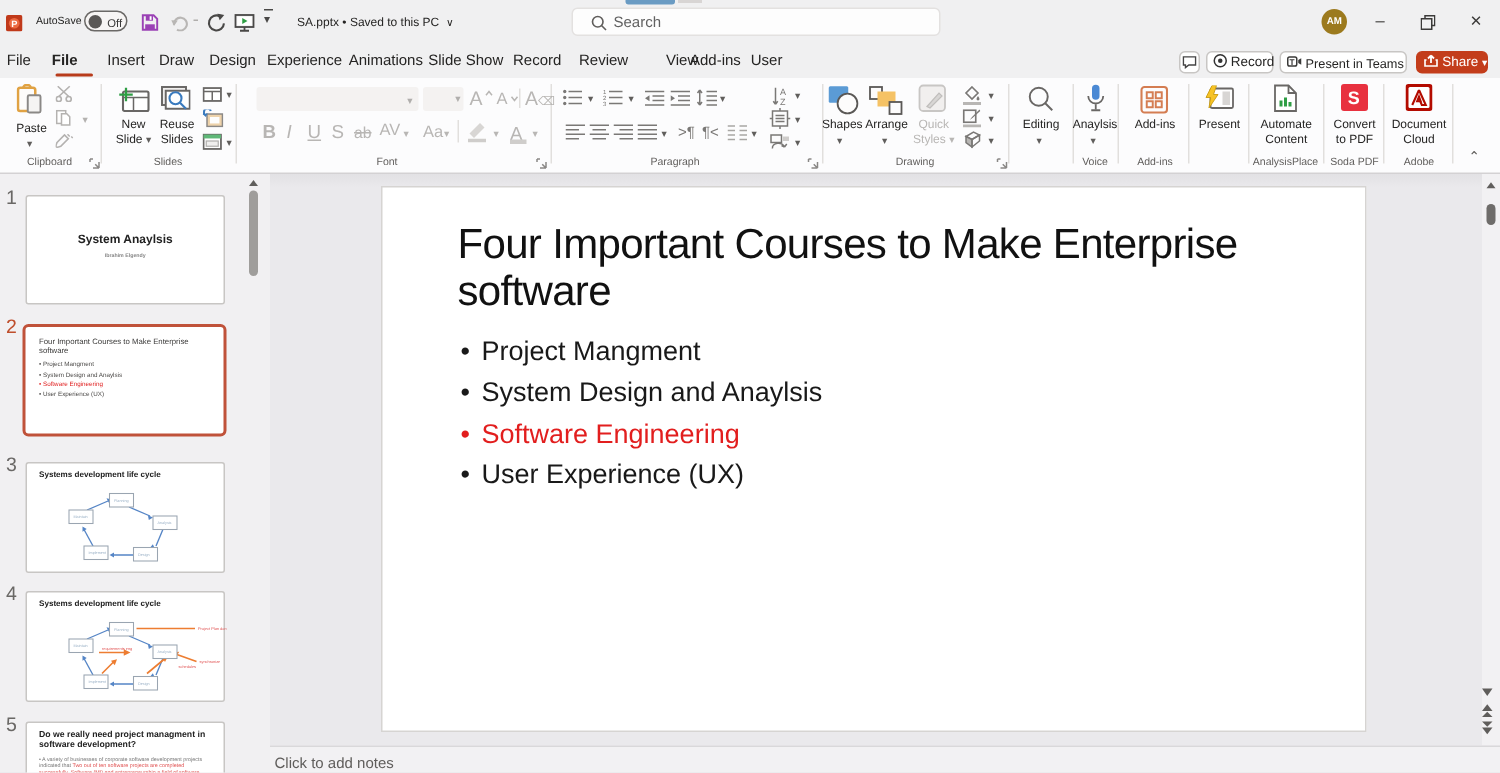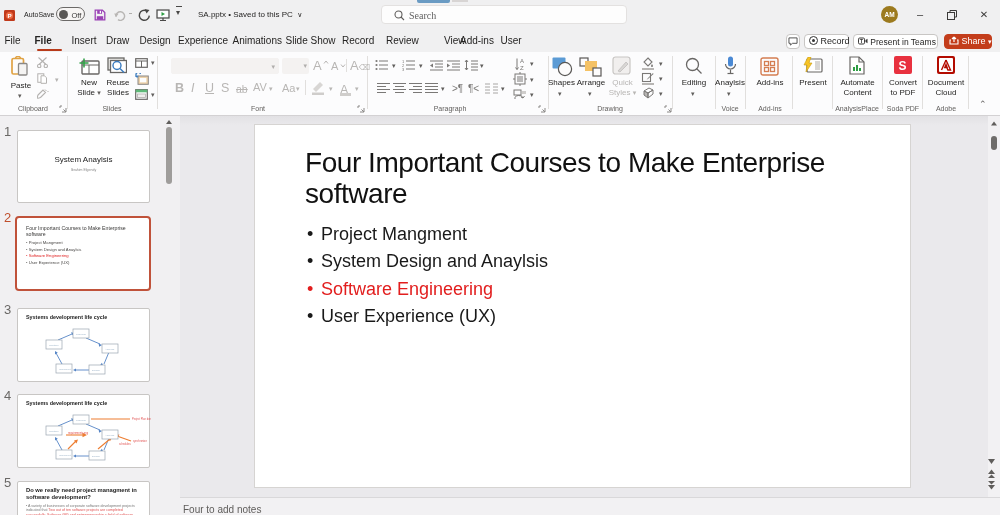--- a/index.html
+++ b/index.html
@@ -13,21 +13,21 @@
 #graychip { position:absolute; left:452px; top:0; width:16px; height:2px; background:#d8d5d4; }
 #pptlogo { position:absolute; left:4px; top:10px; width:11px; height:11px; }
 #autosave-lbl { position:absolute; left:24px; top:11px; font-size:7px; color:#252423; }
 #autosave-toggle { position:absolute; left:56px; top:7px; width:29px; height:14px; border:1px solid #6b6967; border-radius:8px; background:#f7f5f4; }
 #autosave-knob { position:absolute; left:2px; top:1.5px; width:9px; height:9px; background:#5a5856; border-radius:50%; }
 #autosave-off { position:absolute; left:14.5px; top:2.5px; font-size:7.5px; color:#3b3a39; }
 #saveicon { position:absolute; left:94px; top:9px; width:12px; height:12px; }
 #sapptx { position:absolute; left:198px; top:10px; font-size:8px; color:#252423; }
 #searchbox { position:absolute; left:381px; top:5px; width:246px; height:19px; background:#fdfdfd; border:1px solid #e3e1e0; border-radius:4px; font-size:10px; color:#616161; }
 #searchbox .mag { position:absolute; left:12px; top:4px; }
-#searchbox .txt { position:absolute; left:27px; top:3.5px;font-family:Liberation Serif, serif; }
+#searchbox .txt { position:absolute; left:27px; top:3.5px; }
 #avatar { position:absolute; left:881px; top:6px; width:17px; height:17px; border-radius:50%; background:#9c7a1e; color:#fff; font-size:6.5px; text-align:center; line-height:17px; font-weight:bold; }
 .winbtn { position:absolute; top:0; width:32px; height:29px; color:#3b3a39; font-size:11px; text-align:center; line-height:29px; }
 
 
 #tabrow { position:absolute; left:0; top:30px; width:1000px; height:22px; background:#f0f0f1; }
 .tab { position:absolute; top:4.5px; font-size:10px; color:#252423; }
 #hometab { font-weight:bold; }
 #homeline { position:absolute; left:37px; top:18.5px; width:25px; height:2.5px; background:#b83b1b; border-radius:2px; }
 .pillbtn { position:absolute; top:3.5px; height:15px; background:#fff; border:1px solid #c8c6c4; border-radius:4px; font-size:9px; color:#252423; line-height:13px; white-space:nowrap; }
 
@@ -424,21 +424,21 @@
     </svg>
   <div class="icon-txt" style="left:922px;top:26px;width:48px;">Document<br>Cloud</div>
   <div class="glabel" style="left:906px;">Adobe</div>
 
   <div class="abs" style="left:979px;top:47px;font-size:9px;color:#605e5c;">⌃</div>
 </div>
 
 <div id="mainarea"></div>
 <div id="thumbpanel">
   <span class="thumbnum" style="top:8px;">1</span>
-  <div class="thumb" style="top:14px; height:73px;">
+  <div class="thumb" style="top:14px; height:73px;font-weight:bold;">
     <div style="position:absolute;left:0;top:24px;width:100%;text-align:center;font-size:8px;color:#222;">System Anaylsis</div>
     <div style="position:absolute;left:0;top:37px;width:100%;text-align:center;font-size:3.5px;color:#888;">Ibrahim Elgendy</div>
   </div>
   <span class="thumbnum" style="top:94px; color:#bf4e2c;">2</span>
   <div class="thumb thumbsel" style="top:100px; height:75px; left:15px; width:136px;">
     <div style="position:absolute;left:9px;top:7px;width:110px;font-size:5.2px;line-height:6.4px;color:#3b3a39;">Four Important Courses to Make Enterprise software</div>
     <div style="position:absolute;left:9px;top:22px;font-size:4.2px;line-height:6.6px;color:#4a4846;">
       <div>• Project Mangment</div>
       <div>• System Design and Anaylsis</div>
       <div style="color:#e02020;">• Software Engineering</div>
@@ -567,14 +567,14 @@
   <div id="slide-title">Four Important Courses to Make Enterprise software</div>
   <div id="slide-bullets">
     <div class="b"><span class="dot">•</span>Project Mangment</div>
     <div class="b"><span class="dot">•</span>System Design and Anaylsis</div>
     <div class="b redline"><span class="dot">•</span>Software Engineering</div>
     <div class="b"><span class="dot">•</span>User Experience (UX)</div>
   </div>
 </div>
 
 <div id="notesbar">
-    <span>Four to add notes</span>
+    <span>Click to add notes</span>
   </div>
 
 </body></html>

